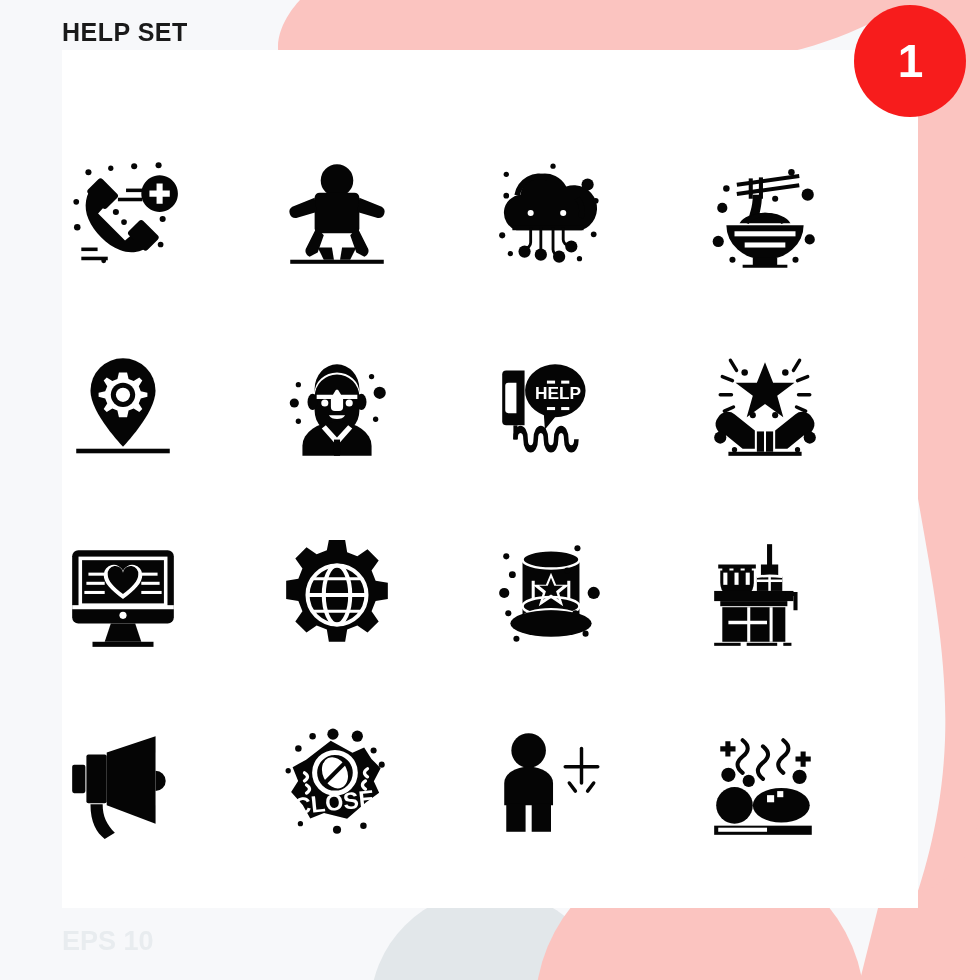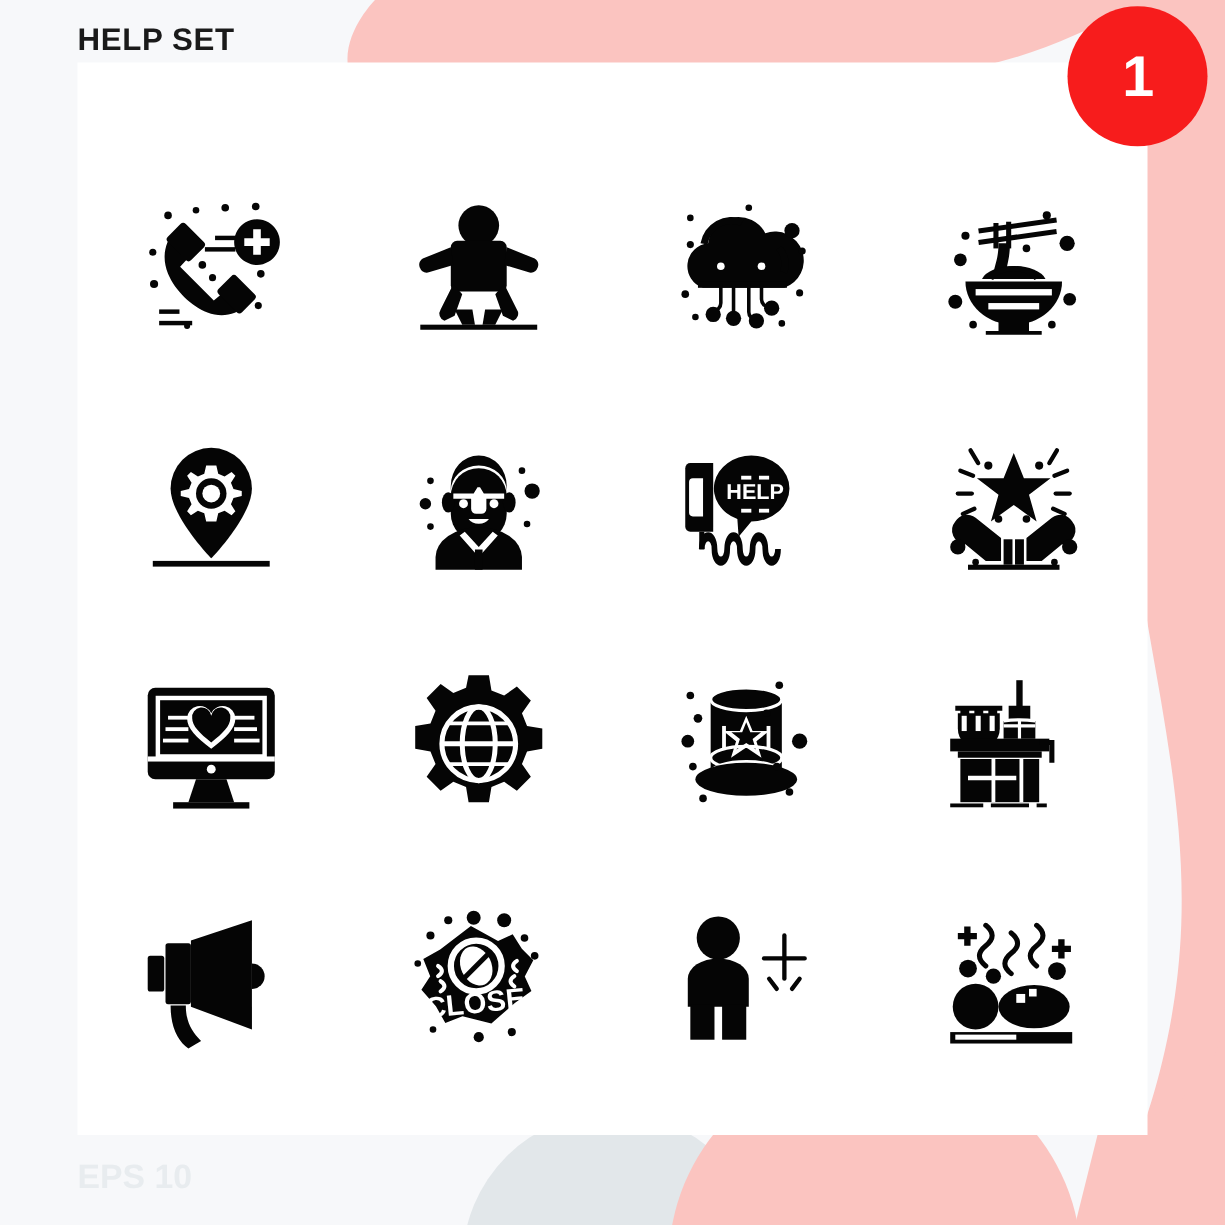--- a/index.html
+++ b/index.html
@@ -94,21 +94,20 @@
     height: 760px;
     z-index: 3;
     display: grid;
     grid-template-columns: repeat(4, 1fr);
     grid-template-rows: repeat(4, 1fr);
   }
 
   .icon-cell {
     display: flex;
     align-items: center;
-    justify-content: center;
   }
 
   .icon-cell svg {
     width: 122px;
     height: 122px;
     display: block;
   }
 
   .glyph { fill: #050505; }
 </style>

